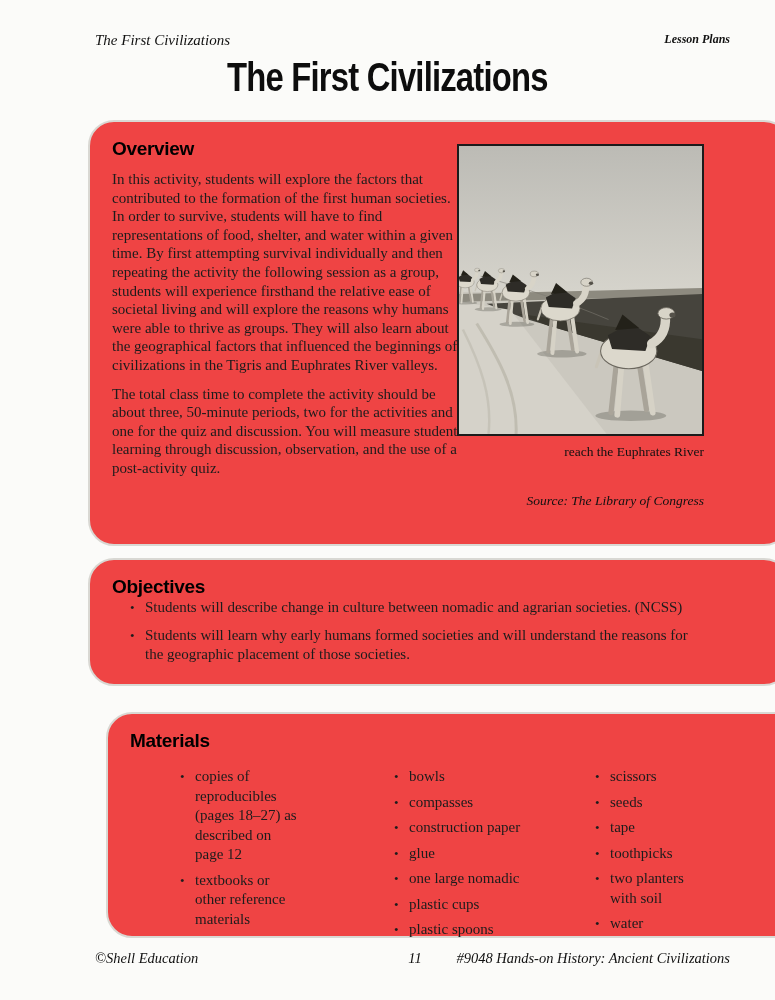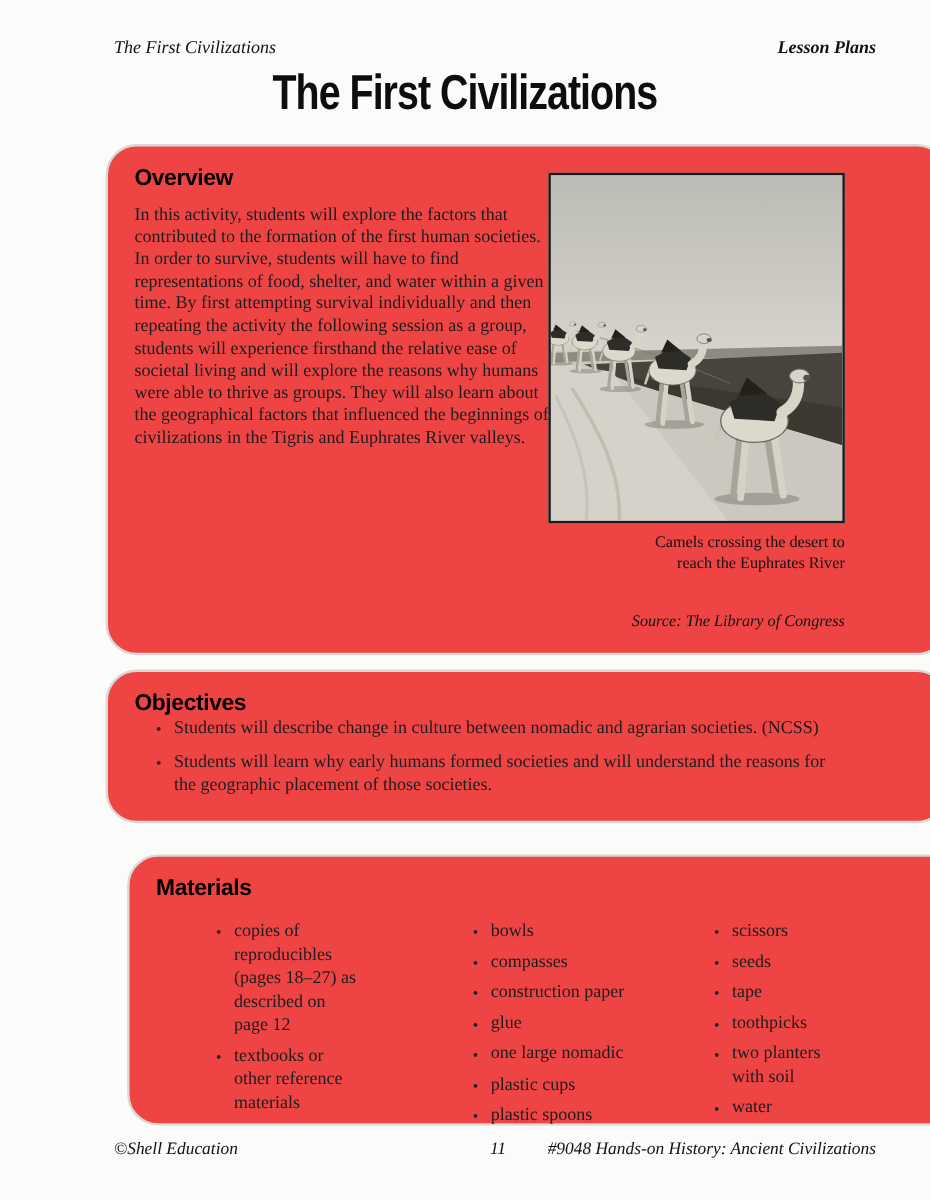--- a/index.html
+++ b/index.html
@@ -10,21 +10,21 @@
     overflow:hidden;
   }
 
   
   .run-head-left {
     position:absolute; left:95px; top:32px;
     font-style:italic; font-size:15px; color:#111;
   }
   .run-head-right {
     position:absolute; right:45px; top:32px;
-    font-style:italic; font-weight:bold; font-size:15px; color:#111;
+    font-style:italic; font-weight:bold; font-size:12px; color:#111;
   }
 
   
   .doc-title {
     position:absolute; top:54px; left:0; width:775px; text-align:center;
   }
   .doc-title span {
     display:inline-block;
     font-family:"Liberation Sans", sans-serif;
     font-weight:bold; font-size:41px; color:#0d0d0d;
@@ -105,20 +105,21 @@
 
 <div class="doc-title">
   <span>The First Civilizations</span>
 </div>
 
 <div class="box" id="overview-box">
   <div class="section-heading">Overview</div>
 
   <div class="overview-text">
     <p>In this activity, students will explore the factors that contributed to the formation of the first human societies.  In order to survive, students will have to find representations of food, shelter, and water within a given time.  By first attempting survival individually and then repeating the activity the following session as a group, students will experience firsthand the relative ease of societal living and will explore the reasons why humans were able to thrive as groups.  They will also learn about the geographical factors that influenced the beginnings of civilizations in the Tigris and Euphrates River valleys.</p>
+    <p>The total class time to complete the activity should be about three, 50-minute periods, two for the activities and one for the quiz and discussion.  You will measure student learning through discussion, observation, and the use of a post-activity quiz.</p>
   </div>
 
   <figure class="photo-figure" style="margin:0;">
     <div class="photo-frame">
       <svg viewBox="0 0 247 292" preserveAspectRatio="none">
         <defs>
           <linearGradient id="sky" x1="0" y1="0" x2="0" y2="1">
             <stop offset="0" stop-color="#bcbbb5"></stop>
             <stop offset="1" stop-color="#d6d4cc"></stop>
           </linearGradient>
@@ -163,21 +164,20 @@
         <path d="M22,132 C60,142 110,158 152,176" stroke="#7c7970" stroke-width="1" fill="none" opacity="0.6"></path>
 
         <use href="#camel" transform="translate(-8,122) scale(0.34)"></use>
         <use href="#camel" transform="translate(12,122) scale(0.40)"></use>
         <use href="#camel" transform="translate(36,124) scale(0.52)"></use>
         <use href="#camel" transform="translate(72,130) scale(0.74)"></use>
         <use href="#camel" transform="translate(128,158) scale(1.06)"></use>
       </svg>
     </div>
     <figcaption class="photo-caption">
-      <div>Camels crossing the desert to</div>
       <div>reach the Euphrates River</div>
       <div class="photo-source">Source:  The Library of Congress</div>
     </figcaption>
   </figure>
 </div>
 
 <div class="box" id="objectives-box">
   <div class="section-heading">Objectives</div>
   <ul class="plain objectives-list">
     <li class="bullet">Students will describe change in culture between nomadic and agrarian societies.  (NCSS)</li>

